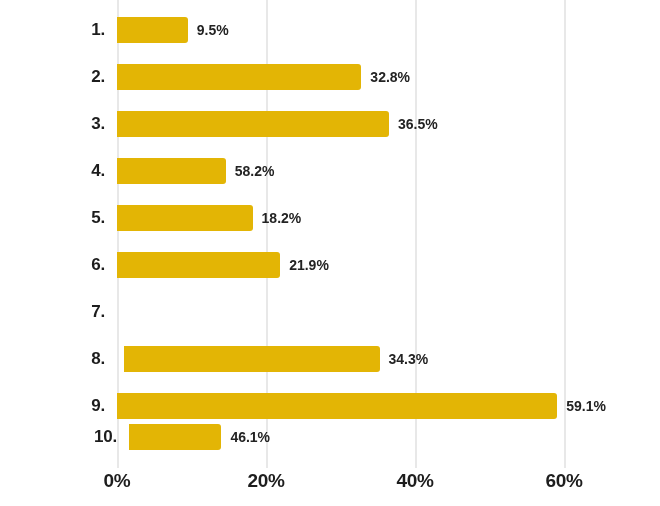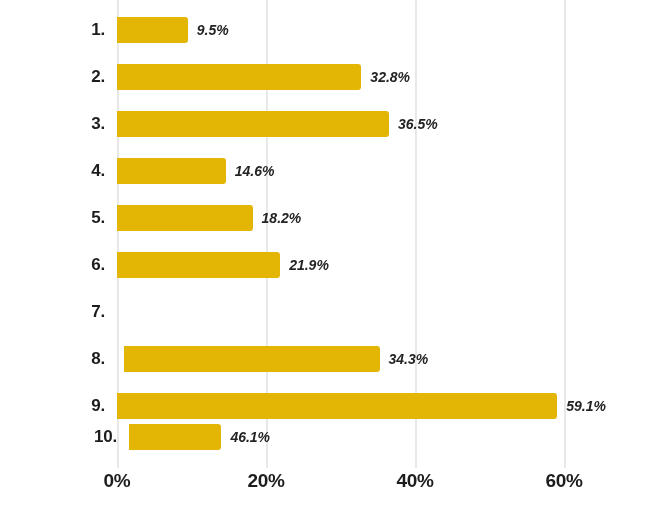--- a/index.html
+++ b/index.html
@@ -66,21 +66,20 @@
     font-weight: bold;
     color: #1d1d1d;
     letter-spacing: -0.2px;
   }
 
   .bar-wrap {
     position: absolute;
     left: 117px;
     top: 0;
     height: 26px;
-    font-style: italic;
   }
 
   .bar {
     position: absolute;
     left: 0;
     top: 0;
     height: 26px;
     background: #e3b505;
     border-radius: 0 3px 3px 0;
   }
@@ -151,21 +150,21 @@
         <div class="cat-label">3.</div>
         <div class="bar-wrap" style="width: 271.925px;">
           <div class="bar" style="width: 271.925px; background: rgb(227, 181, 5);"></div>
           <div class="value-label" style="left: 271.925px;">36.5%</div>
         </div>
       </div>
       <div class="bar-row" style="top: 158px;">
         <div class="cat-label">4.</div>
         <div class="bar-wrap" style="width: 108.77px;">
           <div class="bar" style="width: 108.77px; background: rgb(227, 181, 5);"></div>
-          <div class="value-label" style="left: 108.77px;">14.6%</div>
+          <div class="value-label" style="left: 108.77px;">58.2%</div>
         </div>
       </div>
       <div class="bar-row" style="top: 205px;">
         <div class="cat-label">5.</div>
         <div class="bar-wrap" style="width: 131px;">
           <div class="bar" style="width: 135.59px; background: rgb(227, 181, 5);"></div>
           <div class="value-label" style="left: 135.59px;">18.2%</div>
         </div>
       </div>
       <div class="bar-row" style="top: 252px;">

